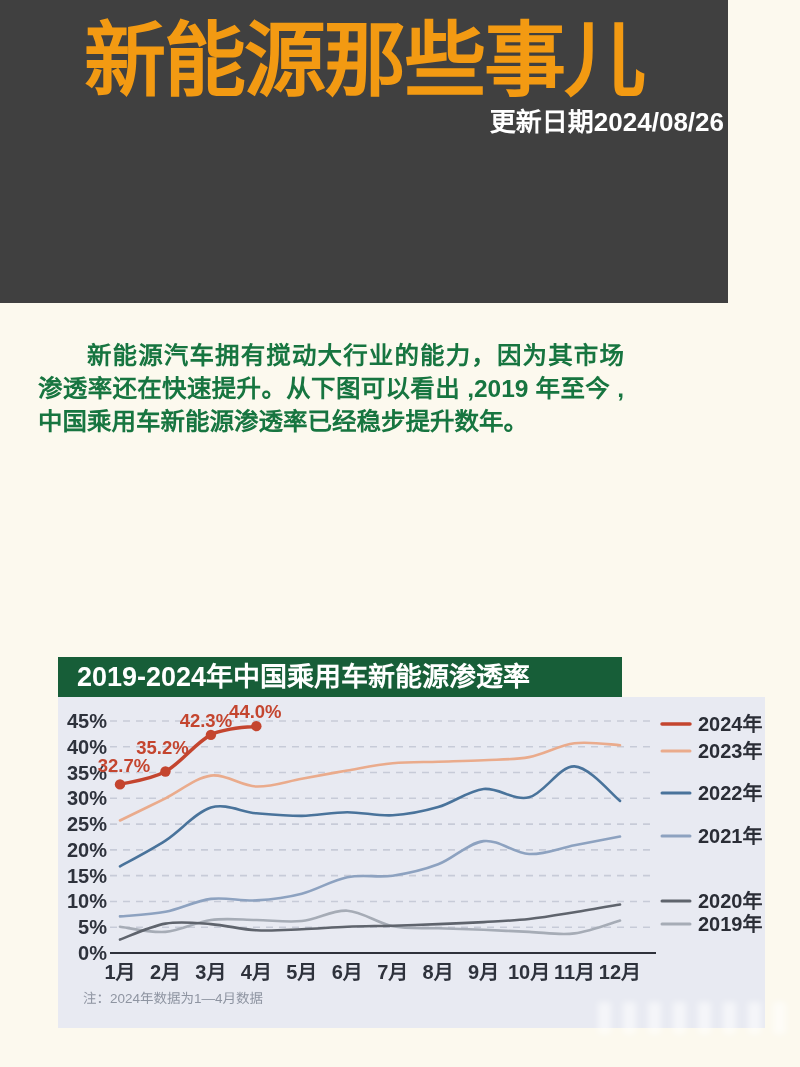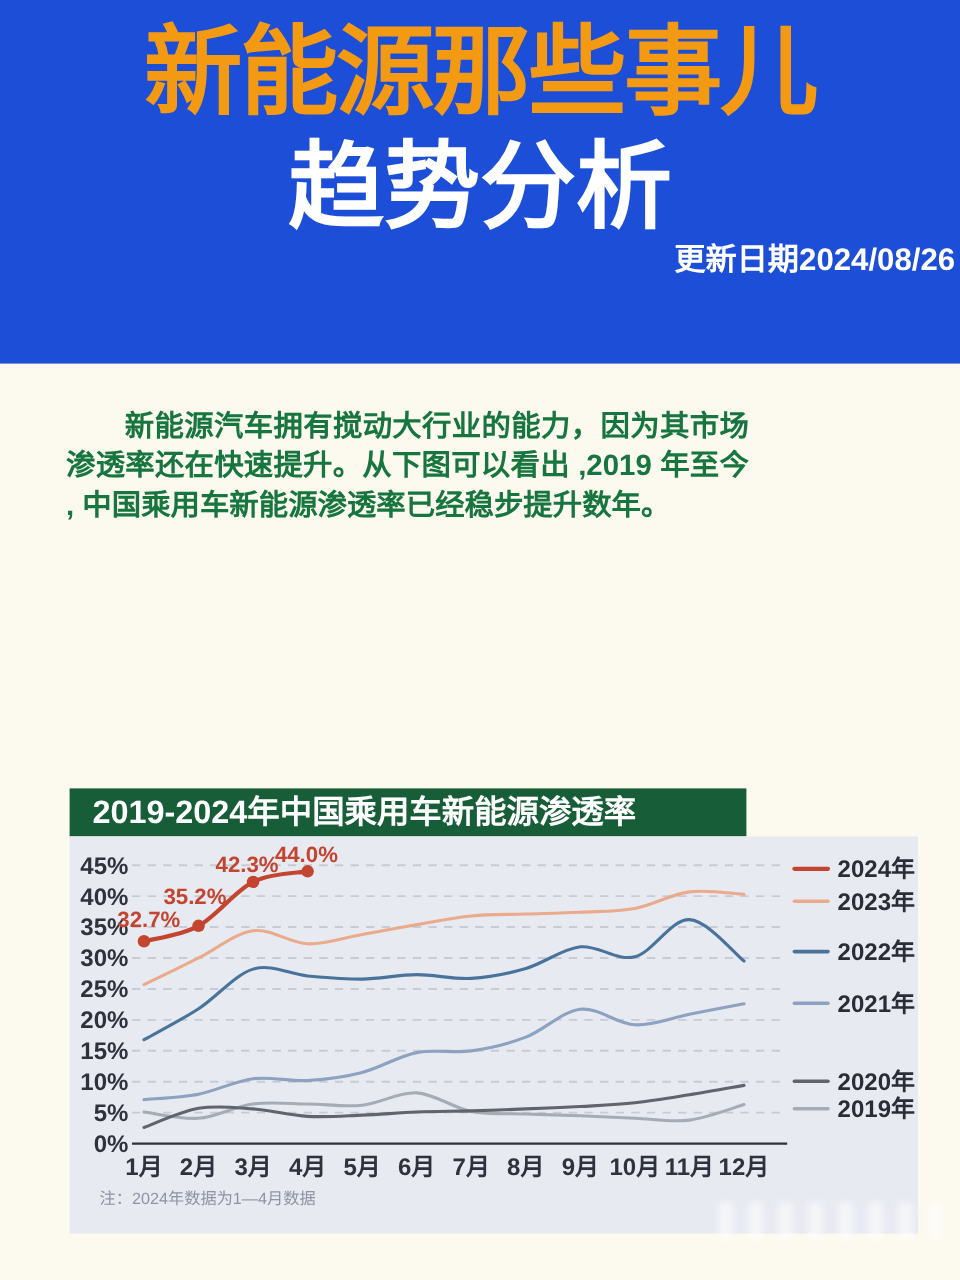--- a/index.html
+++ b/index.html
@@ -9,22 +9,22 @@
   }
   .page{
     position:relative;
     width:800px;height:1067px;
     margin:0 auto;
     background:#fcf9ee;
     overflow:hidden;
   }
   
   .hero{
-    position:absolute;left:0;top:0;width:800px;height:303px;
-    background:#1d4ed8;
+    position:absolute;left:0;top:0;width:728px;height:303px;
+    background:#404040;
     text-align:center;
   }
   .hero-brand{
     margin-top:20px;
     font-size:82px;line-height:1;
     font-weight:900;letter-spacing:-2px;
     color:#f39a12;
   }
   .hero-main{
     margin-top:14px;
@@ -44,21 +44,21 @@
     text-align:right;
     font-size:26px;line-height:1;
     font-weight:800;
     color:#ffffff;
   }
   
   .article{
     position:absolute;left:0;top:303px;
     width:652px;height:352px;
     box-sizing:border-box;
-    padding:36px 28px 0 55px;
+    padding:36px 28px 0 38px;
     overflow:hidden;
   }
   .article p{
     margin:0;
     text-indent:2em;
     text-align:justify;
     font-size:24.5px;line-height:33px;
     font-weight:bold;
     color:#177540;
   }
@@ -93,21 +93,20 @@
     pointer-events:none;
   }
 </style>
 </head>
 <body>
 
 <div class="page">
 
   <header class="hero">
     <div class="hero-brand">新能源那些事儿</div>
-    <div class="hero-main">趋势分析</div>
     <div class="hero-date">更新日期2024/08/26</div>
   </header>
 
   <section class="article">
     <p>新能源汽车拥有搅动大行业的能力，因为其市场渗透率还在快速提升。从下图可以看出 ,2019 年至今 , 中国乘用车新能源渗透率已经稳步提升数年。</p>
   </section>
 
   <section class="chart-card">
     <div class="chart-card-header">
       <span>2019-2024年中国乘用车新能源渗透率</span>

